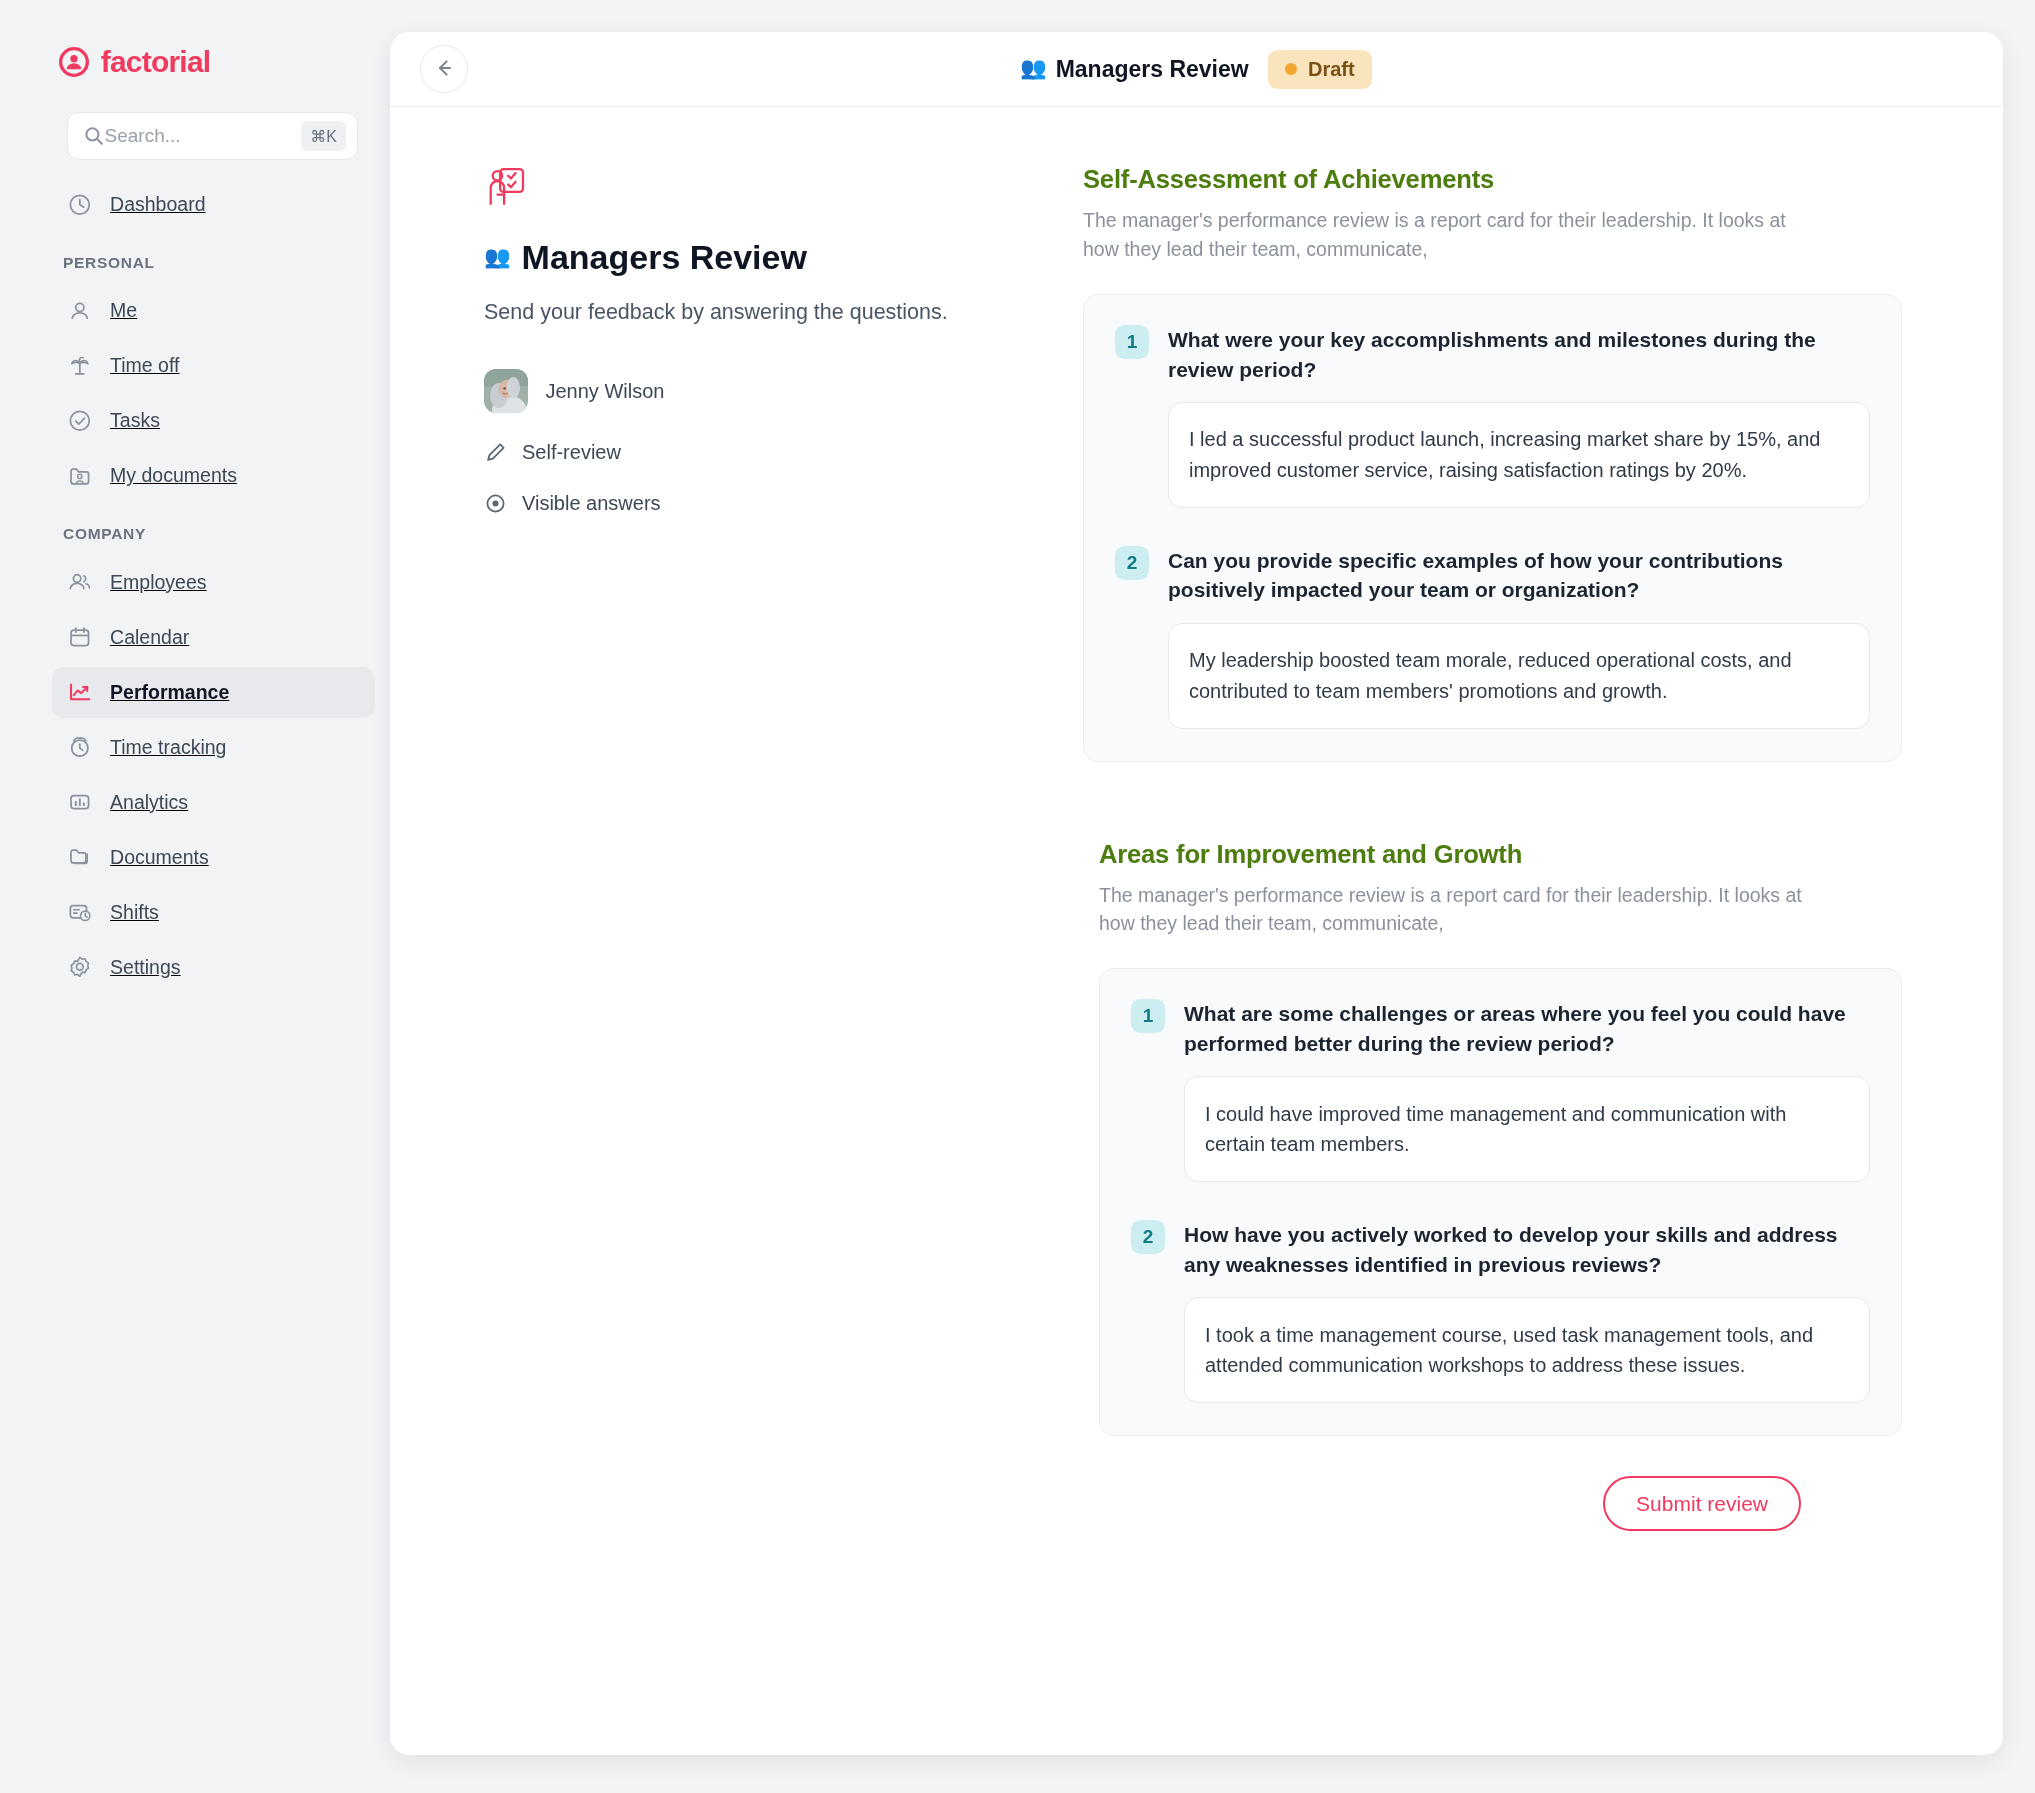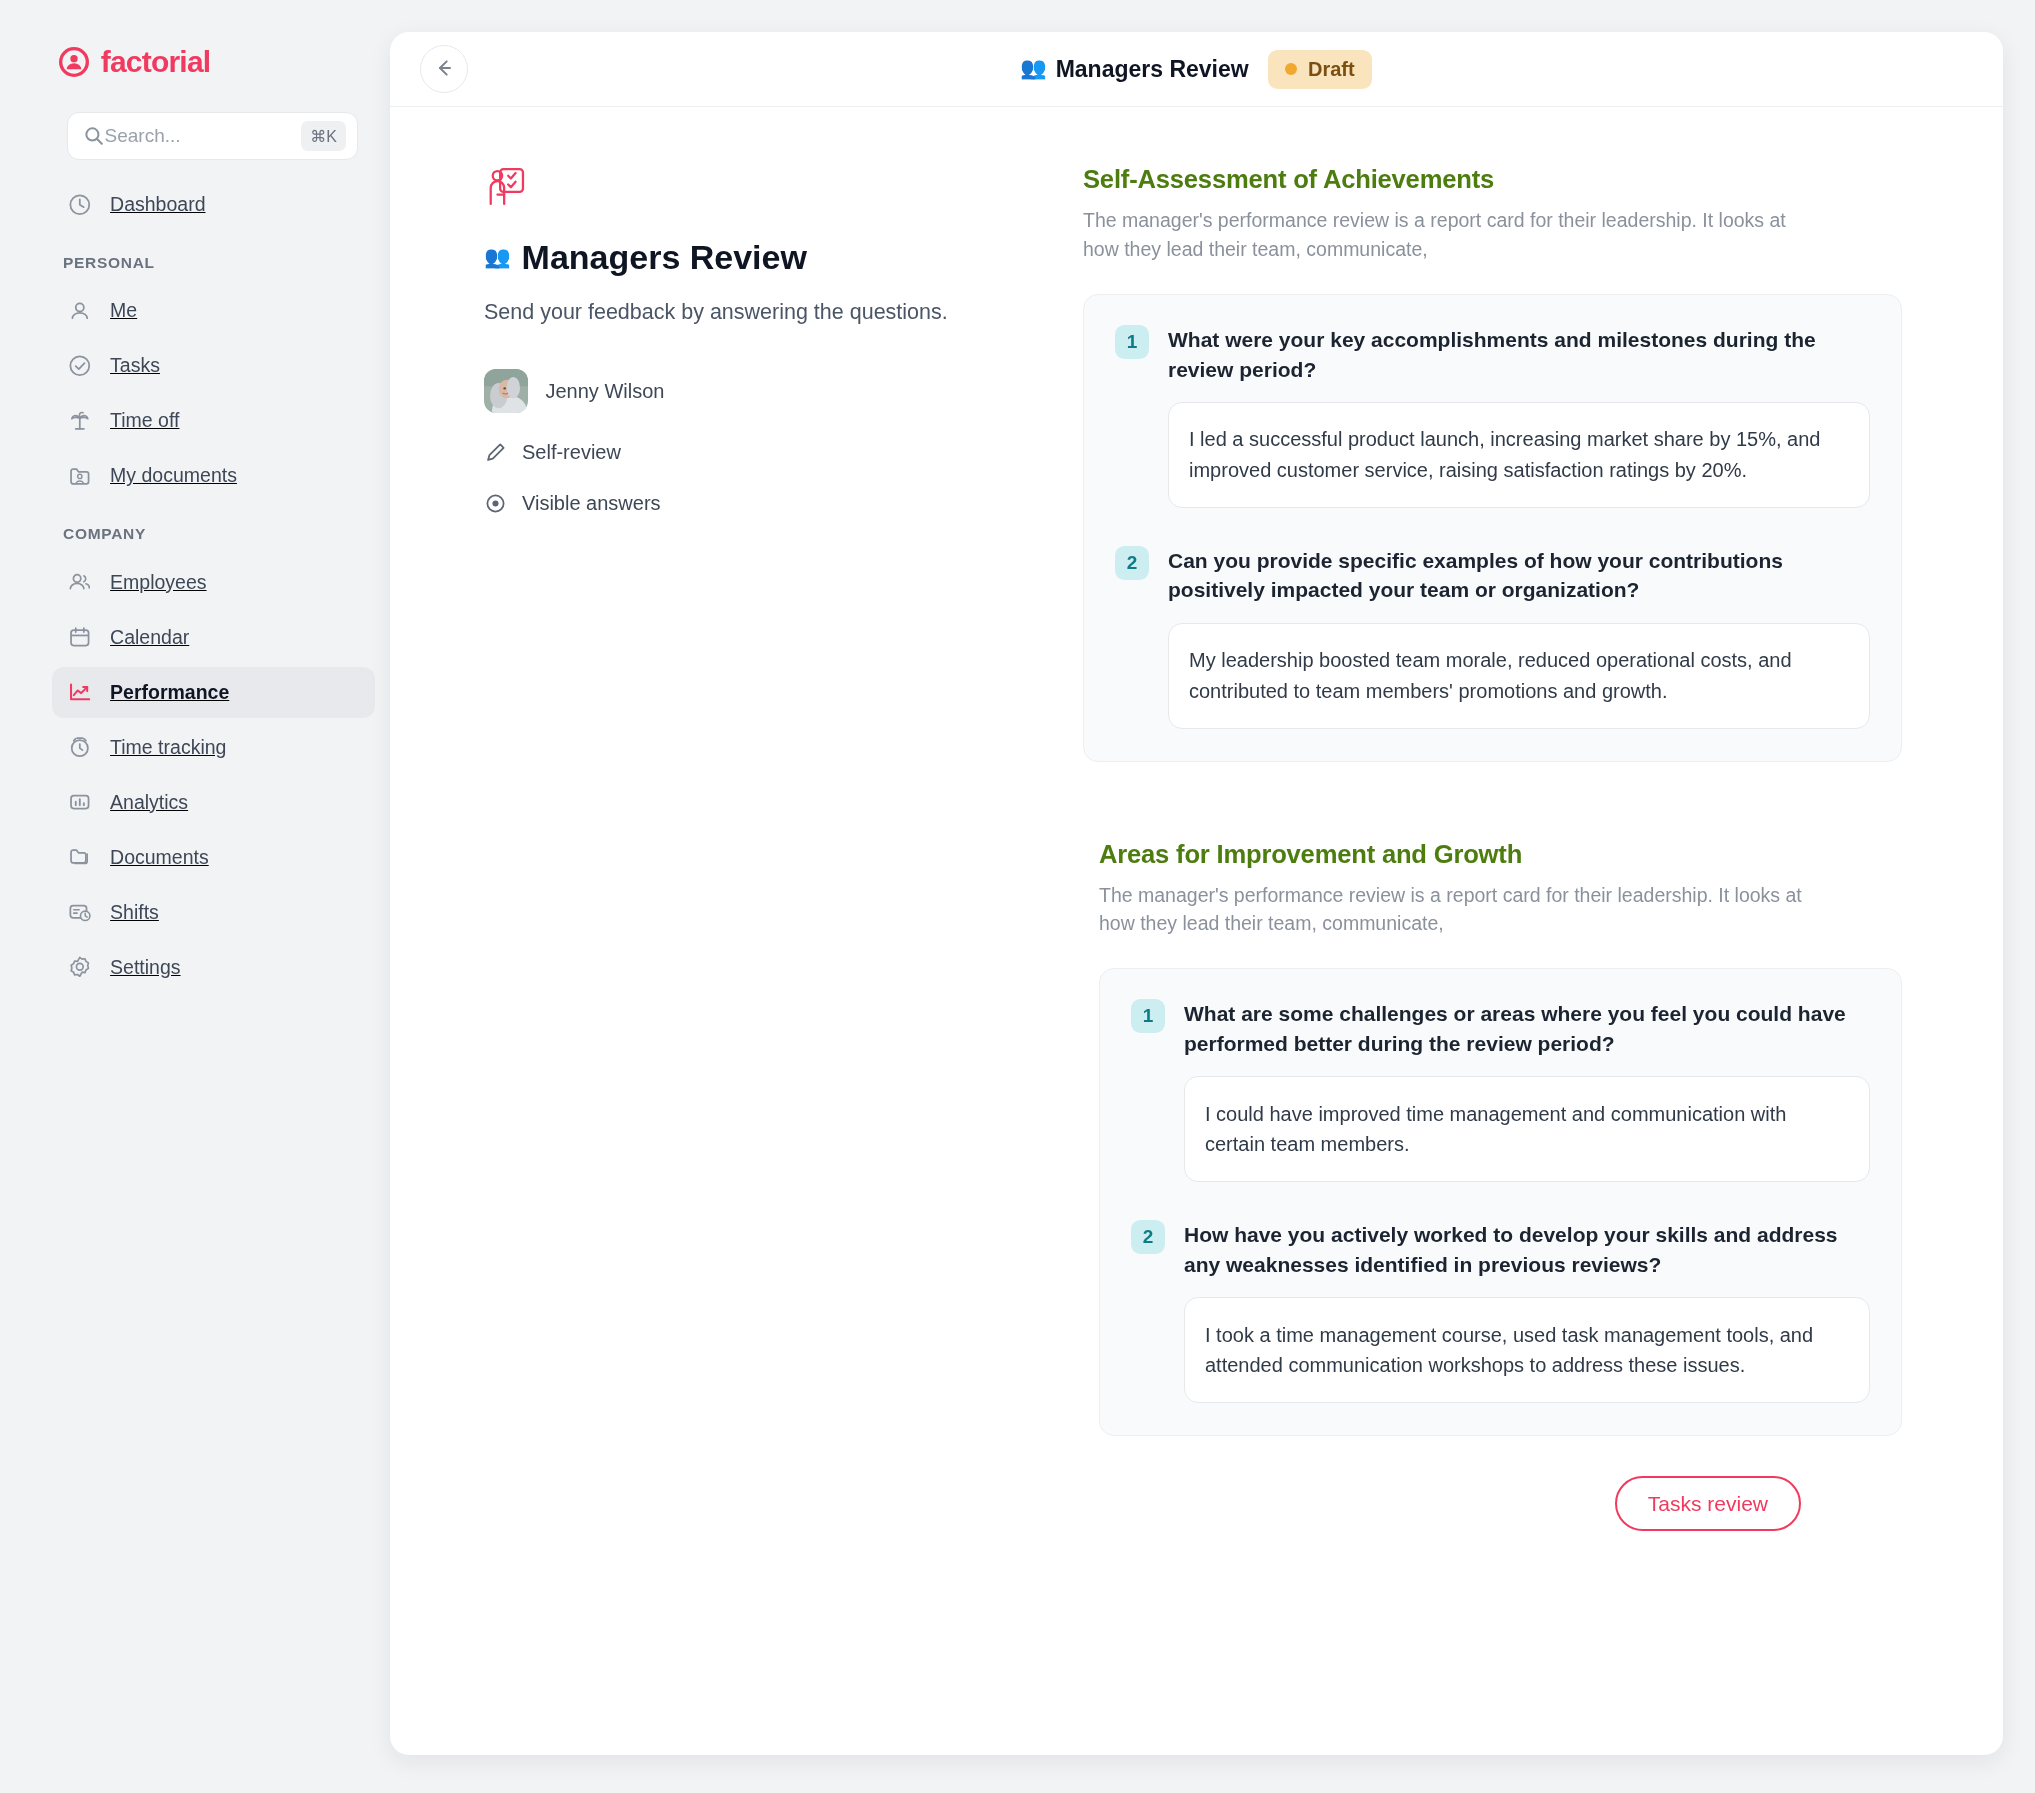--- a/index.html
+++ b/index.html
@@ -176,38 +176,38 @@
             <circle cx="19" cy="14" r="6" fill="none" stroke="#8b939e" stroke-width="2.6"></circle>
             <path d="M8 30 a11 8 0 0 1 22 0" fill="none" stroke="#8b939e" stroke-width="2.6" stroke-linecap="round"></path>
           </svg>
         </span>
         <span class="lbl">Me</span>
       </div>
 
       <div class="nav-item">
         <span class="ico">
           <svg viewBox="0 0 38 38" width="25.6" height="25.6">
-            <circle cx="19" cy="19" r="14" fill="none" stroke="#8b939e" stroke-width="2.6"></circle>
-            <path d="M13 19.5 L17.5 24 L26 15" fill="none" stroke="#8b939e" stroke-width="2.6" stroke-linecap="round" stroke-linejoin="round"></path>
-          </svg>
-        </span>
-        <span class="lbl">Tasks</span>
-      </div>
-
-      <div class="nav-item">
-        <span class="ico">
-          <svg viewBox="0 0 38 38" width="25.6" height="25.6">
             <path d="M19 15 V31" stroke="#8b939e" stroke-width="2.6" stroke-linecap="round" fill="none"></path>
             <path d="M19 14 C12 9, 8 12, 7 16 C11 13, 15 14, 19 15 Z" fill="none" stroke="#8b939e" stroke-width="2.4" stroke-linejoin="round"></path>
             <path d="M19 14 C26 9, 30 12, 31 16 C27 13, 23 14, 19 15 Z" fill="none" stroke="#8b939e" stroke-width="2.4" stroke-linejoin="round"></path>
             <path d="M19 14 C17 7, 21 6, 24 7" fill="none" stroke="#8b939e" stroke-width="2.4" stroke-linecap="round"></path>
             <path d="M13 31 h12" stroke="#8b939e" stroke-width="2.6" stroke-linecap="round"></path>
           </svg>
         </span>
         <span class="lbl">Time off</span>
+      </div>
+
+      <div class="nav-item">
+        <span class="ico">
+          <svg viewBox="0 0 38 38" width="25.6" height="25.6">
+            <circle cx="19" cy="19" r="14" fill="none" stroke="#8b939e" stroke-width="2.6"></circle>
+            <path d="M13 19.5 L17.5 24 L26 15" fill="none" stroke="#8b939e" stroke-width="2.6" stroke-linecap="round" stroke-linejoin="round"></path>
+          </svg>
+        </span>
+        <span class="lbl">Tasks</span>
       </div>
 
       <div class="nav-item">
         <span class="ico">
           <svg viewBox="0 0 38 38" width="25.6" height="25.6">
             <path d="M6 12 a3 3 0 0 1 3-3 h5 l3 4 h12 a3 3 0 0 1 3 3 v12 a3 3 0 0 1 -3 3 h-20 a3 3 0 0 1 -3 -3 z" fill="none" stroke="#8b939e" stroke-width="2.6" stroke-linejoin="round"></path>
             <circle cx="19" cy="20" r="3.2" fill="none" stroke="#8b939e" stroke-width="2.2"></circle>
             <path d="M14 29 a5.5 4 0 0 1 10 0" fill="none" stroke="#8b939e" stroke-width="2.2" stroke-linecap="round"></path>
           </svg>
         </span>
@@ -431,21 +431,21 @@
                 <div class="qbody">
                   <div class="qtext">How have you actively worked to develop your skills and address any weaknesses identified in previous reviews?</div>
                   <div class="answer">I took a time management course, used task management tools, and attended communication workshops to address these issues.</div>
                 </div>
               </div>
 
             </div>
           </div>
 
           <div class="footer">
-            <button class="submit-btn">Tasks review</button>
+            <button class="submit-btn">Submit review</button>
           </div>
 
         </section>
       </div>
     </div>
   </main>
 </div>
 
 
 </body></html>

